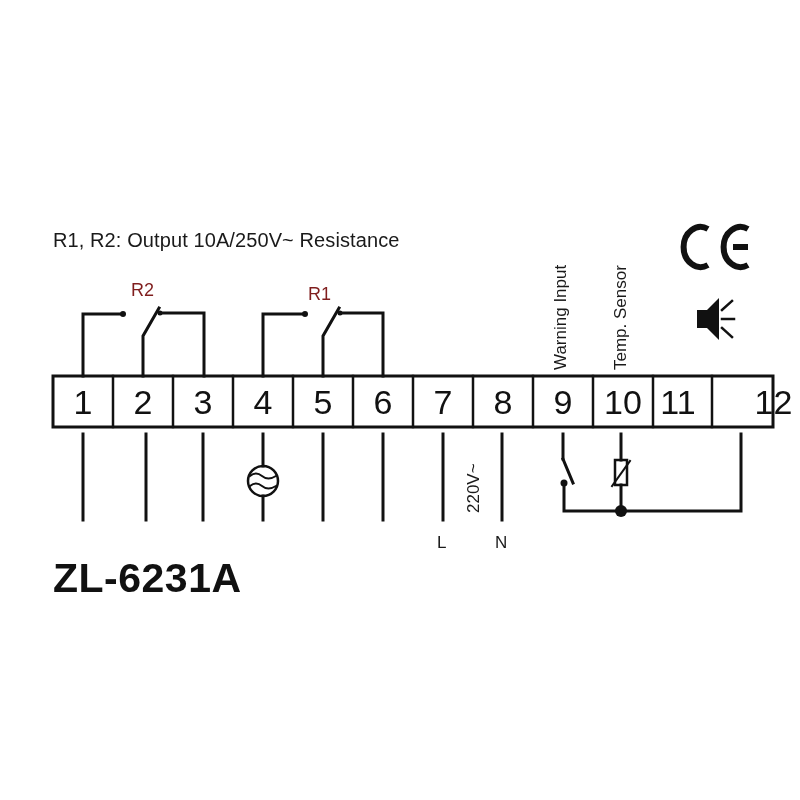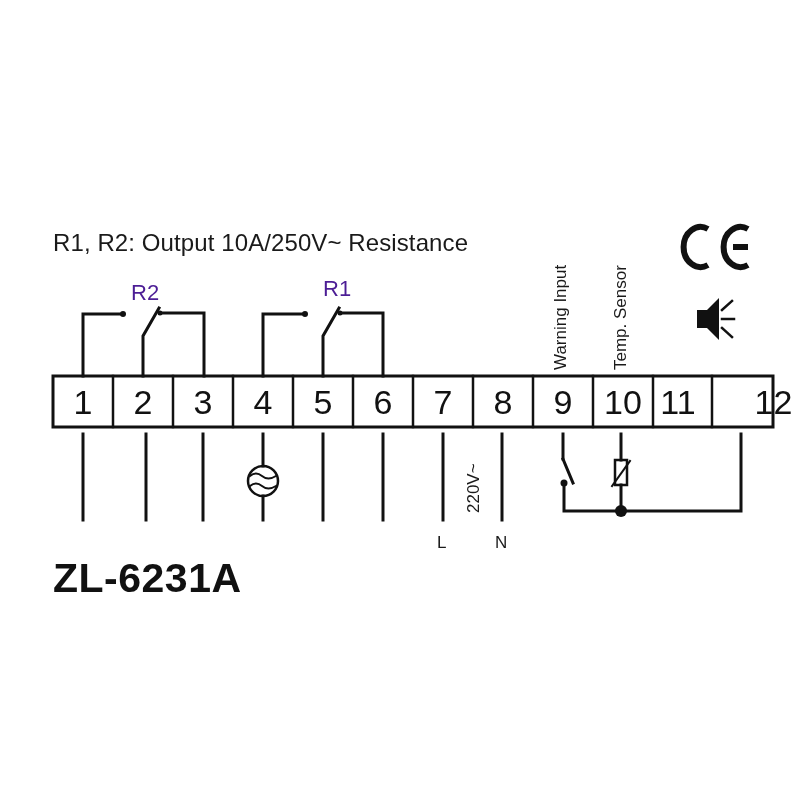--- a/index.html
+++ b/index.html
@@ -19,40 +19,40 @@
       position: absolute;
       left: 0;
       top: 0;
       width: 800px;
       height: 800px;
     }
     .note {
       position: absolute;
       left: 53px;
       top: 229px;
-      font-size: 24px;
+      font-size: 20px;
       color: #1a1a1a;
       white-space: nowrap;
       letter-spacing: 0.1px;
     }
     .model {
       position: absolute;
       left: 53px;
       top: 548px;
       font-size: 41px;
       font-weight: bold;
       color: #111111;
       white-space: nowrap;
       letter-spacing: 0.5px;
       line-height: 60px;
     }
     .relay-label {
       position: absolute;
-      font-size: 22px;
-      color: #4c1d95;
+      font-size: 18px;
+      color: #7f1d1d;
       white-space: nowrap;
     }
     .vlabel {
       position: absolute;
       font-size: 17px;
       color: #1a1a1a;
       white-space: nowrap;
       transform-origin: left top;
       transform: rotate(-90deg);
     }
@@ -161,21 +161,21 @@
       <line x1="722" y1="310" x2="732" y2="301" stroke-width="2.5"></line>
       <line x1="722" y1="319" x2="734" y2="319" stroke-width="2.5"></line>
       <line x1="722" y1="328" x2="732" y2="337" stroke-width="2.5"></line>
     </g>
   </g>
 </svg>
 
 <div class="note">R1, R2: Output 10A/250V~ Resistance</div>
 
 <div class="relay-label" style="left:131px; top:280px;">R2</div>
-<div class="relay-label" style="left:308px; top:276px;margin-left:15px;">R1</div>
+<div class="relay-label" style="left:308px; top:284px;">R1</div>
 
 <div class="vlabel" style="left:551px; top:370px;">Warning Input</div>
 <div class="vlabel" style="left:611px; top:370px;">Temp. Sensor</div>
 <div class="vlabel" style="left:464px; top:513px;">220V~</div>
 
 <div class="small-label" style="left:437px; top:533px;">L</div>
 <div class="small-label" style="left:495px; top:533px;">N</div>
 
 <div class="term-num" style="left:53px; width:60px;">1</div>
 <div class="term-num" style="left:113px; width:60px;">2</div>

